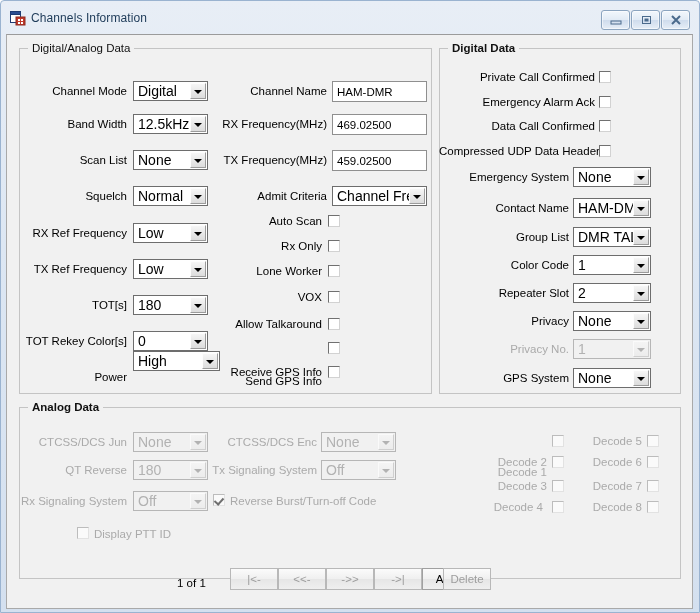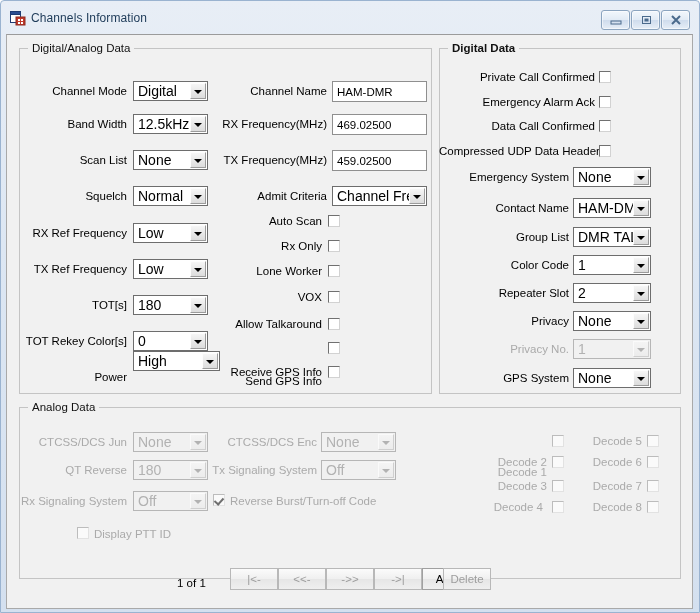--- a/index.html
+++ b/index.html
@@ -78,21 +78,21 @@
     position: absolute;
     top: -7px; left: 8px;
     background: #f1f1f1;
     padding: 0 4px;
     font-size: 11.5px;
     color: #111;
     white-space: nowrap;
   }
   #grp-digital-analog { left: 12px; top: 13px; width: 413px; height: 346px; padding-left: 26px; }
   #grp-digital        { left: 432px; top: 13px; width: 242px; height: 346px; font-weight: bold; }
-  #grp-analog         { left: 12px; top: 372px; width: 662px; height: 172px; }
+  #grp-analog         { left: 12px; top: 372px; width: 662px; height: 172px; font-weight: bold; }
 
   
   .lbl {
     position: absolute;
     font-size: 11.5px;
     color: #000;
     white-space: nowrap;
     text-align: right;
     line-height: 13px;
   }

